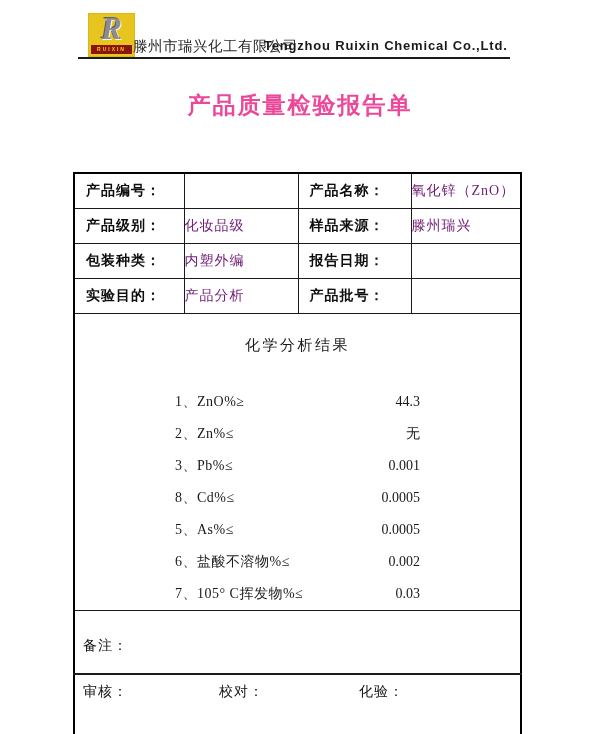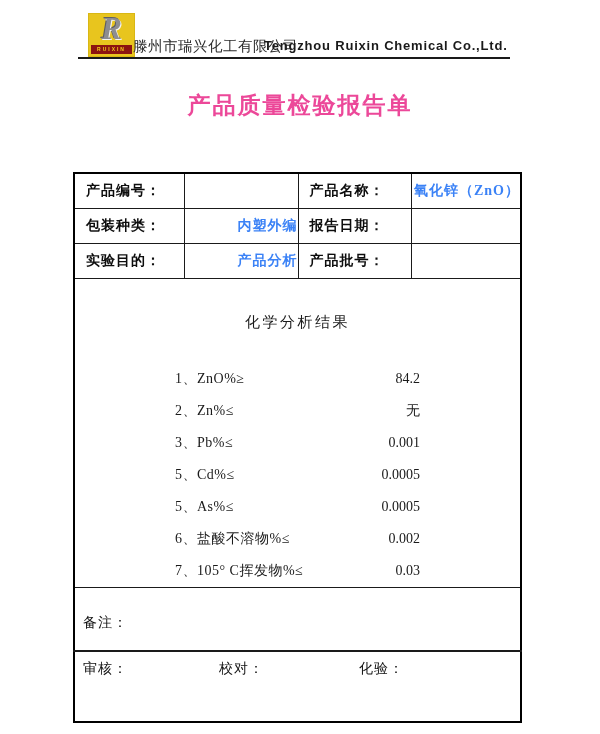--- a/index.html
+++ b/index.html
@@ -105,31 +105,30 @@
   td.lbl {
     font-family: "Liberation Sans", "DejaVu Sans", sans-serif;
     font-weight: bold;
     text-align: left;
     padding-left: 11px;
     letter-spacing: 1px;
     color: #0d0d0d;
   }
   td.val {
     font-family: "Liberation Serif", "DejaVu Serif", serif;
-    text-align: right;
-    color: #3b82f6;
+    text-align: left;
+    color: #701a75;
     letter-spacing: 1px;
-    font-weight: bold;
   }
 
   
   td.analysis-cell {
     height: 291px;
     vertical-align: top;
-    padding-top: 34px;
+    padding-top: 22px;
   }
   .analysis-title {
     text-align: center;
     font-size: 15px;
     letter-spacing: 2.5px;
     color: #1a1a1a;
   }
   .analysis-list { margin-top: 31px; }
   .analysis-item {
     display: flex;
@@ -190,50 +189,56 @@
         <col style="width:110px">
     </colgroup>
     <tbody>
       <tr class="info-row">
         <td class="lbl">产品编号：</td>
         <td class="val"></td>
         <td class="lbl">产品名称：</td>
         <td class="val">氧化锌（ZnO）</td>
       </tr>
       <tr class="info-row">
+        <td class="lbl">产品级别：</td>
+        <td class="val">化妆品级</td>
+        <td class="lbl">样品来源：</td>
+        <td class="val">滕州瑞兴</td>
+      </tr>
+      <tr class="info-row">
         <td class="lbl">包装种类：</td>
         <td class="val">内塑外编</td>
         <td class="lbl">报告日期：</td>
         <td class="val"></td>
       </tr>
       <tr class="info-row">
         <td class="lbl">实验目的：</td>
         <td class="val">产品分析</td>
         <td class="lbl">产品批号：</td>
         <td class="val"></td>
       </tr>
 
       <tr>
         <td class="analysis-cell" colspan="4">
           <div class="analysis-title">化学分析结果</div>
           <div class="analysis-list">
             <div class="analysis-item">
               <span class="a-label">1、ZnO%≥</span>
-              <span class="a-value">84.2</span>
+              <span class="a-value">44.3</span>
             </div>
             <div class="analysis-item">
               <span class="a-label">2、Zn%≤</span>
               <span class="a-value">无</span>
             </div>
             <div class="analysis-item">
               <span class="a-label">3、Pb%≤</span>
               <span class="a-value">0.001</span>
             </div>
             <div class="analysis-item">
-              <span class="a-label">5、Cd%≤</span>
+              <span class="a-label">8、Cd%≤</span>
               <span class="a-value">0.0005</span>
             </div>
             <div class="analysis-item">
               <span class="a-label">5、As%≤</span>
               <span class="a-value">0.0005</span>
             </div>
             <div class="analysis-item">
               <span class="a-label">6、盐酸不溶物%≤</span>
               <span class="a-value">0.002</span>
             </div>

